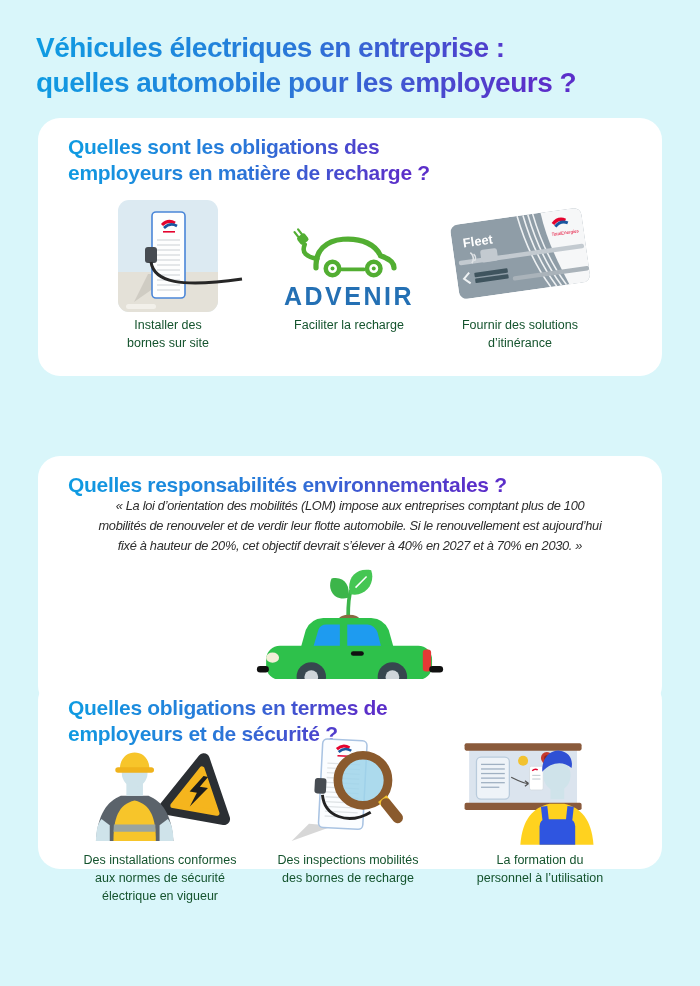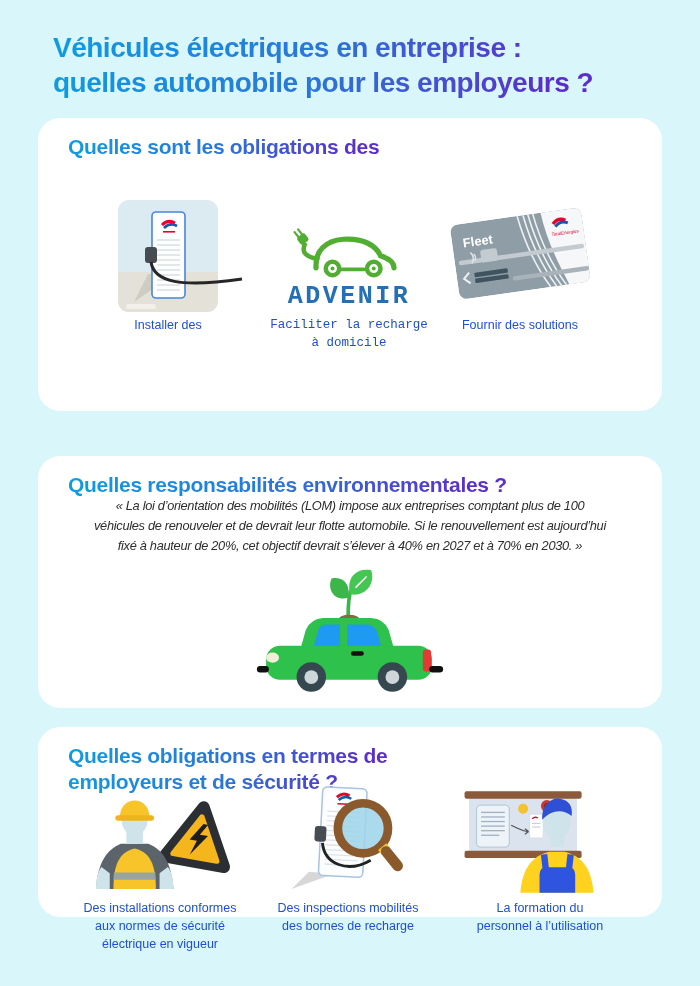--- a/index.html
+++ b/index.html
@@ -12,44 +12,44 @@
   }
   .grad-text{
     background-image:linear-gradient(100deg,#0e9ce2 0%,#2a77d8 48%,#5b2ec9 92%);
     -webkit-background-clip:text;
     background-clip:text;
     -webkit-text-fill-color:transparent;
     color:#1b7fd4;
   }
   .main-title{
     position:absolute; left:36px; top:30px;
-    font-size:28px; font-weight:800; line-height:35px; letter-spacing:-0.5px;margin-left:17px;
+    font-size:28px; font-weight:800; line-height:35px; letter-spacing:-0.5px;
   }
   .card{
     position:absolute; left:38px; width:624px;
     background:#ffffff; border-radius:22px;
   }
-  #card-recharge    { top:118px; height:293px; }
+  #card-recharge    { top:118px; height:258px; }
   #card-environnement { top:412px; height:252px;margin-top:44px; }
-  #card-maintenance { top:727px; height:190px; }
+  #card-maintenance { top:679px; height:190px; }
   .card-heading{
     position:absolute; left:30px; top:16px;
     font-size:21px; font-weight:800; line-height:26px; letter-spacing:-0.3px;
   }
   .card-heading span{ display:block; }
   .col{ position:absolute; width:180px; text-align:center; }
   .icon-box{ display:flex; justify-content:center; align-items:flex-end; }
   .caption{
     position:absolute; width:200px; left:-10px;
-    font-size:12.5px; line-height:18px; color:#1d4ed8; text-align:center;
+    font-size:12.5px; line-height:18px; color:#14532d; text-align:center;
   }
   .caption span{ display:block; }
   
   .c1-col1{ left:40px;  top:82px; }
-  .c1-col2{ left:221px; top:82px;font-family:Liberation Mono, monospace; }
+  .c1-col2{ left:221px; top:82px; }
   .c1-col3{ left:392px; top:82px; }
   .c1-cap{ top:116px; }
   .advenir-text{
     font-size:25px; font-weight:800; letter-spacing:2.5px;
     color:#2470b4; margin-top:2px; text-align:center;
   }
   
   .quote{
     position:absolute; top:40px; left:0; width:624px;
     font-size:12.8px; font-style:italic; letter-spacing:-0.3px;
@@ -70,20 +70,21 @@
 <div class="page">
 
   <h1 class="main-title grad-text">
     <span style="display:block">Véhicules électriques en entreprise :</span>
     <span style="display:block">quelles automobile pour les employeurs ?</span>
   </h1>
 
   <section class="card" id="card-recharge">
     <h2 class="card-heading grad-text">
       <span>Quelles sont les obligations des</span>
+      <span>employeurs en matière de recharge ?</span>
     </h2>
 
     <div class="col c1-col1">
       <div class="icon-box">
         <svg width="100" height="112" viewBox="0 0 100 112" class="ov">
           <defs>
               <clipPath id="borneClip">
                 <rect width="100" height="112" rx="11"></rect>
               </clipPath>
             </defs>
@@ -111,20 +112,21 @@
             <line x1="39" y1="80" x2="62" y2="80"></line>
               <line x1="39" y1="85" x2="62" y2="85"></line>
             <line x1="39" y1="90" x2="62" y2="90"></line>
           </g>
           <rect x="27" y="47" width="12" height="16" rx="3" fill="#474c52"></rect>
           <path d="M33 62 C36 82 62 88 124 79" stroke="#262626" stroke-width="3" fill="none"></path>
         </svg>
       </div>
       <div class="caption c1-cap">
         <span>Installer des</span>
+        <span>bornes sur site</span>
       </div>
     </div>
 
     <div class="col c1-col2" style="top:106px;">
       <div class="icon-box">
         <svg width="120" height="56" viewBox="0 0 160 74" class="ov">
           <g fill="none" stroke="#52ae32" stroke-linecap="round">
             <path d="M36 58 L36 54 C36 36 48 22 72 20 C98 18 116 28 122 42 C134 46 140 51 140 58" stroke-width="7"></path>
             <path d="M70 60 L100 60" stroke-width="5"></path>
             <circle cx="58" cy="59" r="9" stroke-width="6" fill="#fff"></circle>
@@ -136,21 +138,20 @@
           <g transform="rotate(-38 18 20)">
             <rect x="12" y="14" width="13" height="12" rx="3" fill="#52ae32"></rect>
             <line x1="15.5" y1="14" x2="15.5" y2="6" stroke="#52ae32" stroke-width="3" stroke-linecap="round"></line>
             <line x1="21.5" y1="14" x2="21.5" y2="6" stroke="#52ae32" stroke-width="3" stroke-linecap="round"></line>
           </g>
         </svg>
       </div>
       <div class="advenir-text">ADVENIR</div>
       <div class="caption" style="top:92px;">
         <span>Faciliter la recharge</span>
-        <span>à domicile</span>
       </div>
     </div>
 
     <div class="col c1-col3">
       <div class="icon-box">
         <svg width="148" height="104" viewBox="0 0 150 105">
           <g transform="rotate(-8 75 52)">
             <defs>
                 <clipPath id="fleetClip">
                   <rect x="8" y="16" width="134" height="76" rx="8"></rect>
@@ -180,31 +181,32 @@
             <g>
               <path d="M112 29 Q118 23 125 27" stroke="#e4032e" stroke-width="3.4" fill="none"></path>
               <path d="M114 32 Q120 26 127 30" stroke="#1a57a0" stroke-width="3" fill="none"></path>
               <text x="109" y="41" font-size="4.6" font-style="italic" fill="#e4032e">TotalEnergies</text>
             </g>
           </g>
         </svg>
       </div>
       <div class="caption c1-cap">
         <span>Fournir des solutions</span>
+        <span>d’itinérance</span>
       </div>
     </div>
   </section>
 
   <section class="card" id="card-environnement">
     <h2 class="card-heading grad-text">
       <span>Quelles responsabilités environnementales ?</span>
     </h2>
     <div class="quote">
       <span>« La loi d’orientation des mobilités (LOM) impose aux entreprises comptant plus de 100</span>
-      <span>véhicules de renouveler et de devrait leur flotte automobile. Si le renouvellement est aujourd’hui</span>
+      <span>mobilités de renouveler et de verdir leur flotte automobile. Si le renouvellement est aujourd’hui</span>
       <span>fixé à hauteur de 20%, cet objectif devrait s’élever à 40% en 2027 et à 70% en 2030. »</span>
     </div>
     <div class="eco-car">
       <svg width="212" height="125" viewBox="0 0 230 135">
         <path d="M113 52 C113 40 113 32 116 24" stroke="#3cb54a" stroke-width="4" fill="none"></path>
         <path d="M113 32 C97 36 90 22 95 11 C108 8 116 18 113 32 Z" fill="#3cb54a"></path>
         <path d="M115 28 C132 32 143 16 138 2 C120 -1 111 12 115 28 Z" fill="#45c653"></path>
         <line x1="133" y1="9" x2="121" y2="21" stroke="#ffffff" stroke-width="1.6"></line>
         <ellipse cx="114" cy="55" rx="11" ry="4.5" fill="#8a6a42"></ellipse>
         <path d="M60 92 L67 67 Q72 55 86 54 L138 54 Q152 55 157 67 L164 92 Z" fill="#2ec14b"></path>

